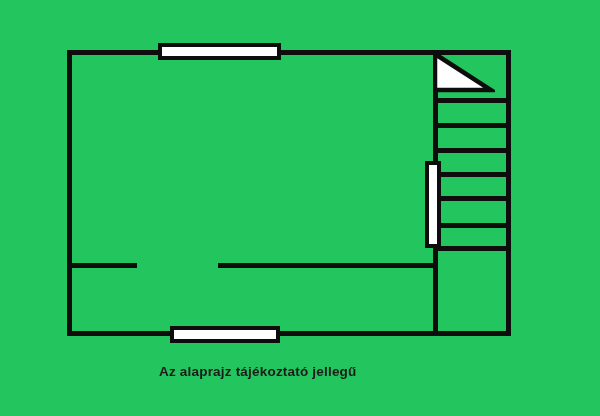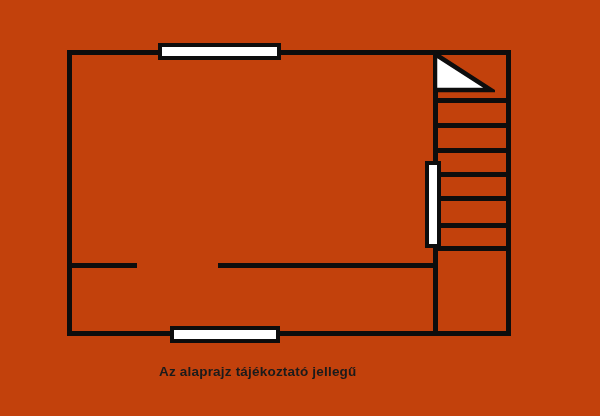--- a/index.html
+++ b/index.html
@@ -4,21 +4,21 @@
 <style>
   html, body {
     margin: 0;
     padding: 0;
     background: #ffffff;
   }
   .canvas {
     position: relative;
     width: 600px;
     height: 416px;
-    background: #c2410c;
+    background: #22c55e;
     overflow: hidden;
     font-family: "Liberation Sans", sans-serif;
   }
   .ln {
     position: absolute;
     background: #0d0d0d;
     z-index: 1;
   }
   .opening {
     position: absolute;

